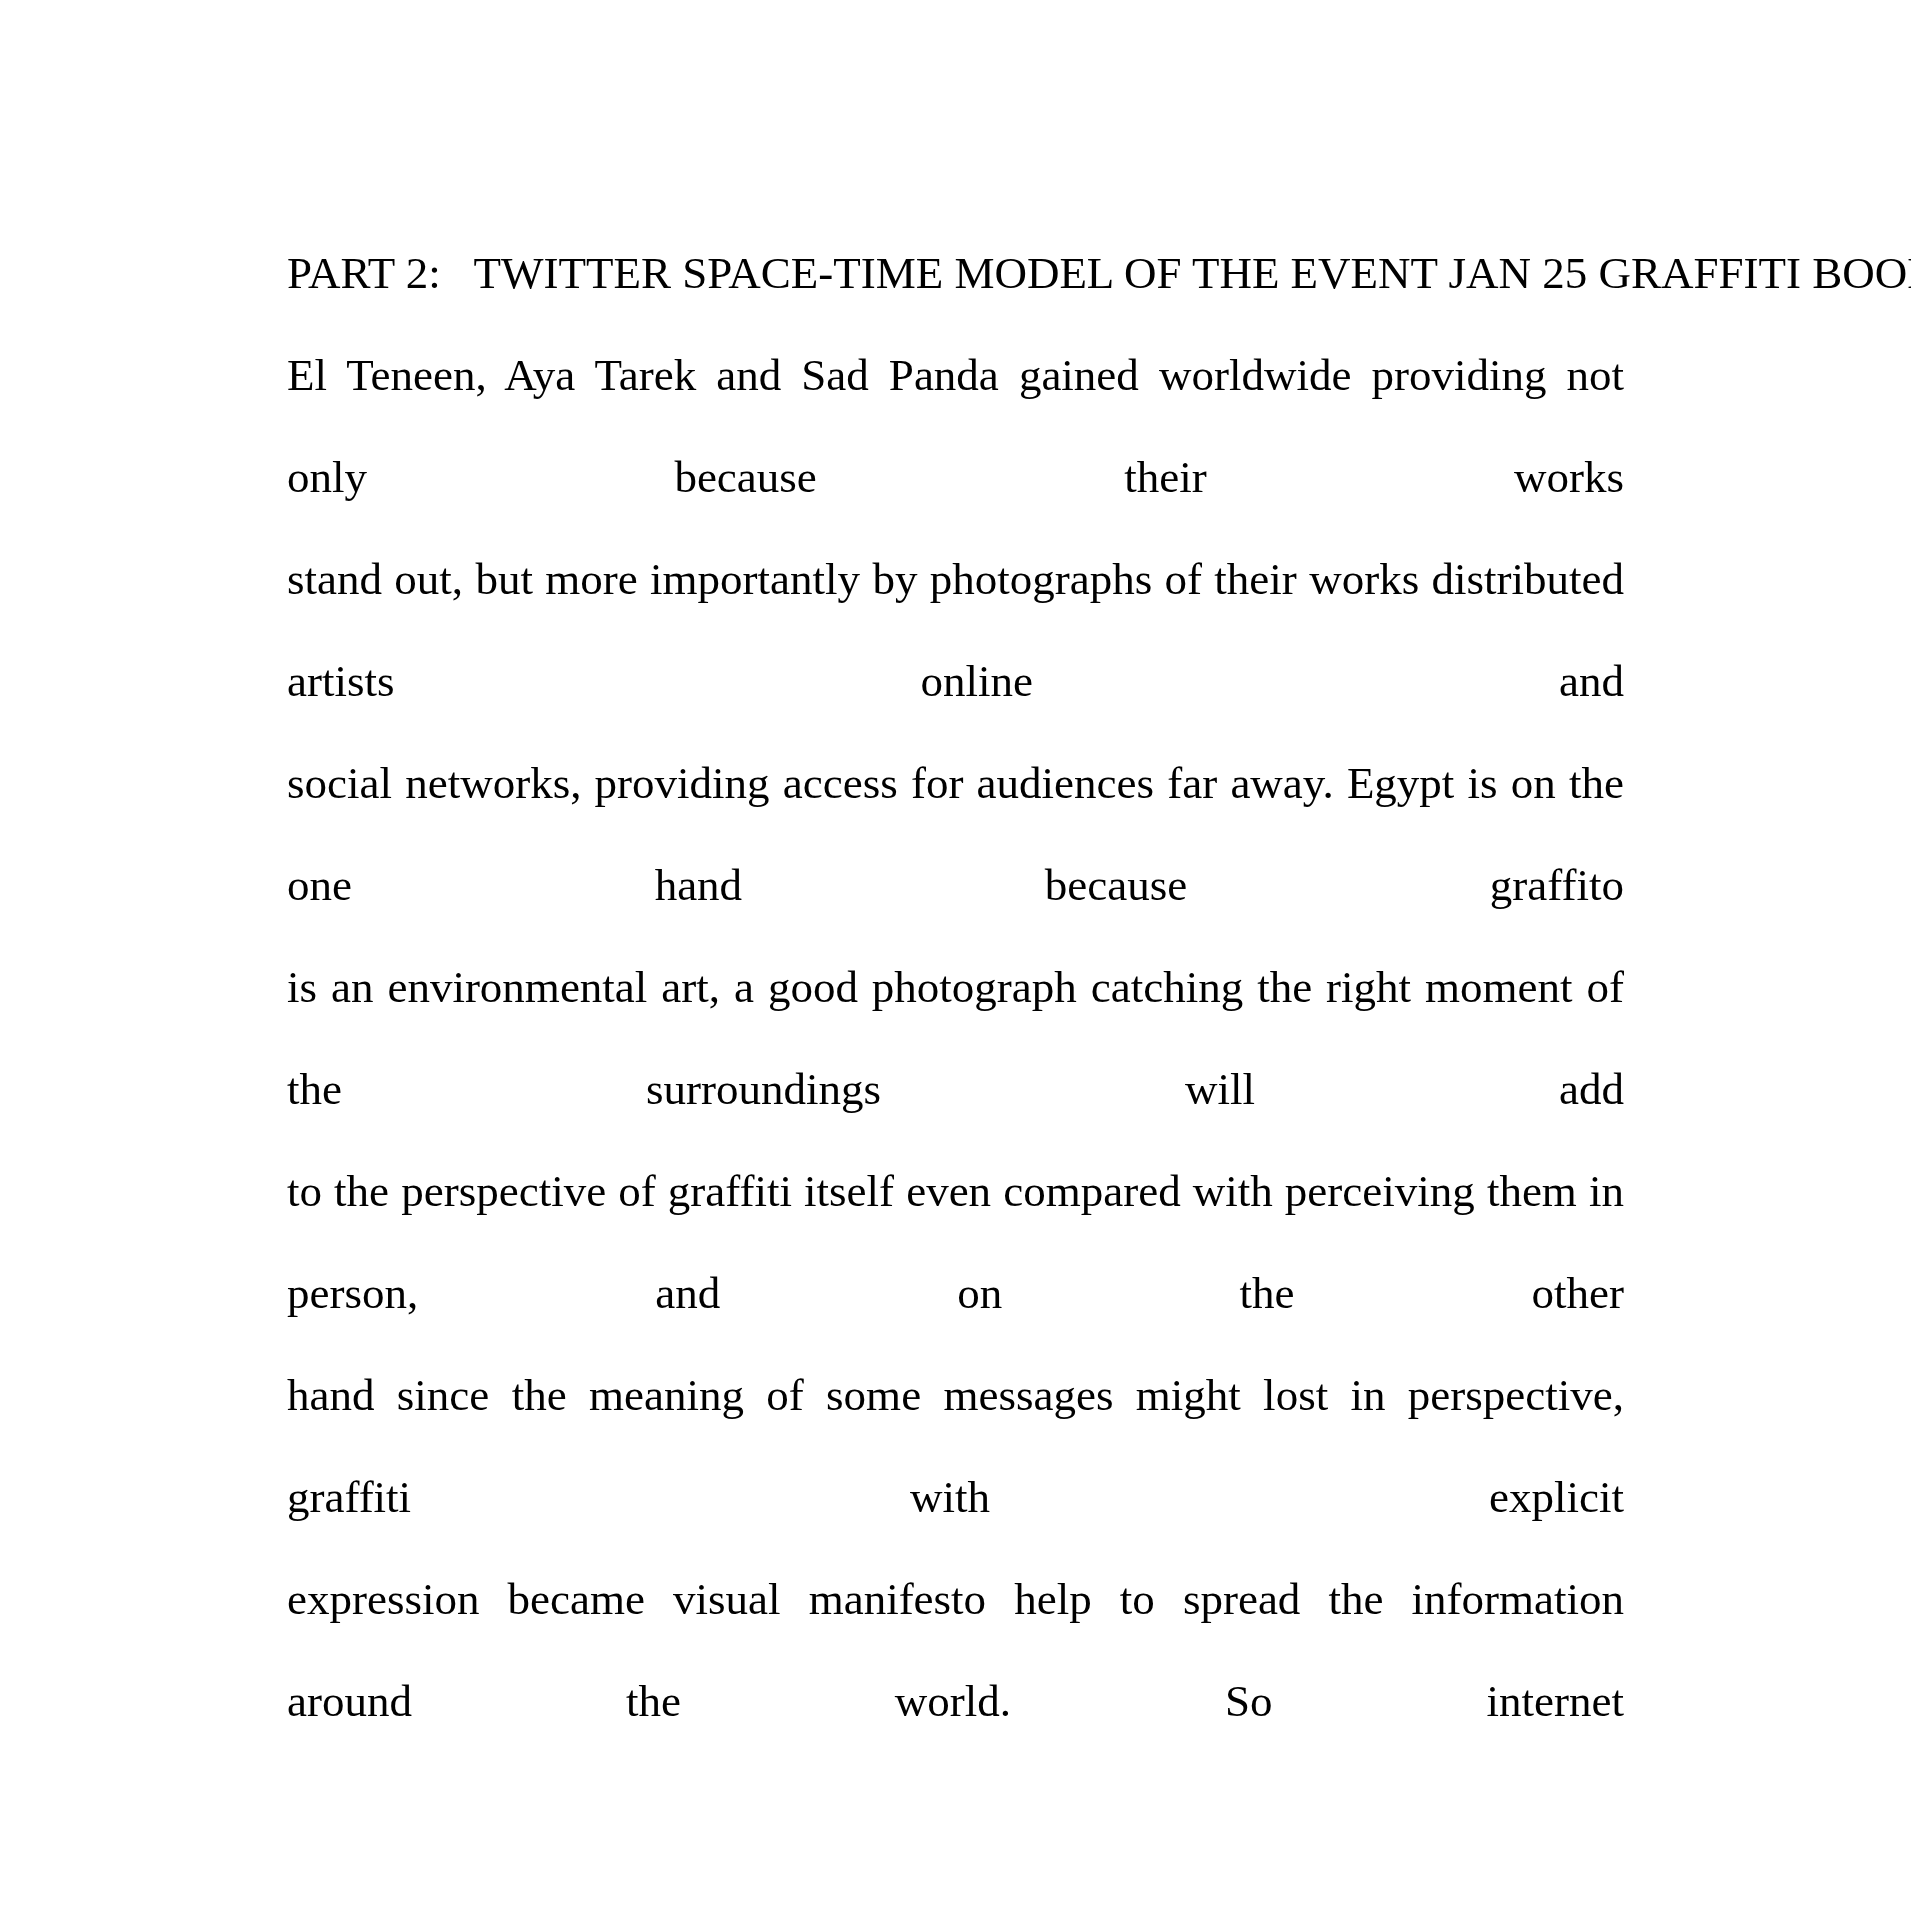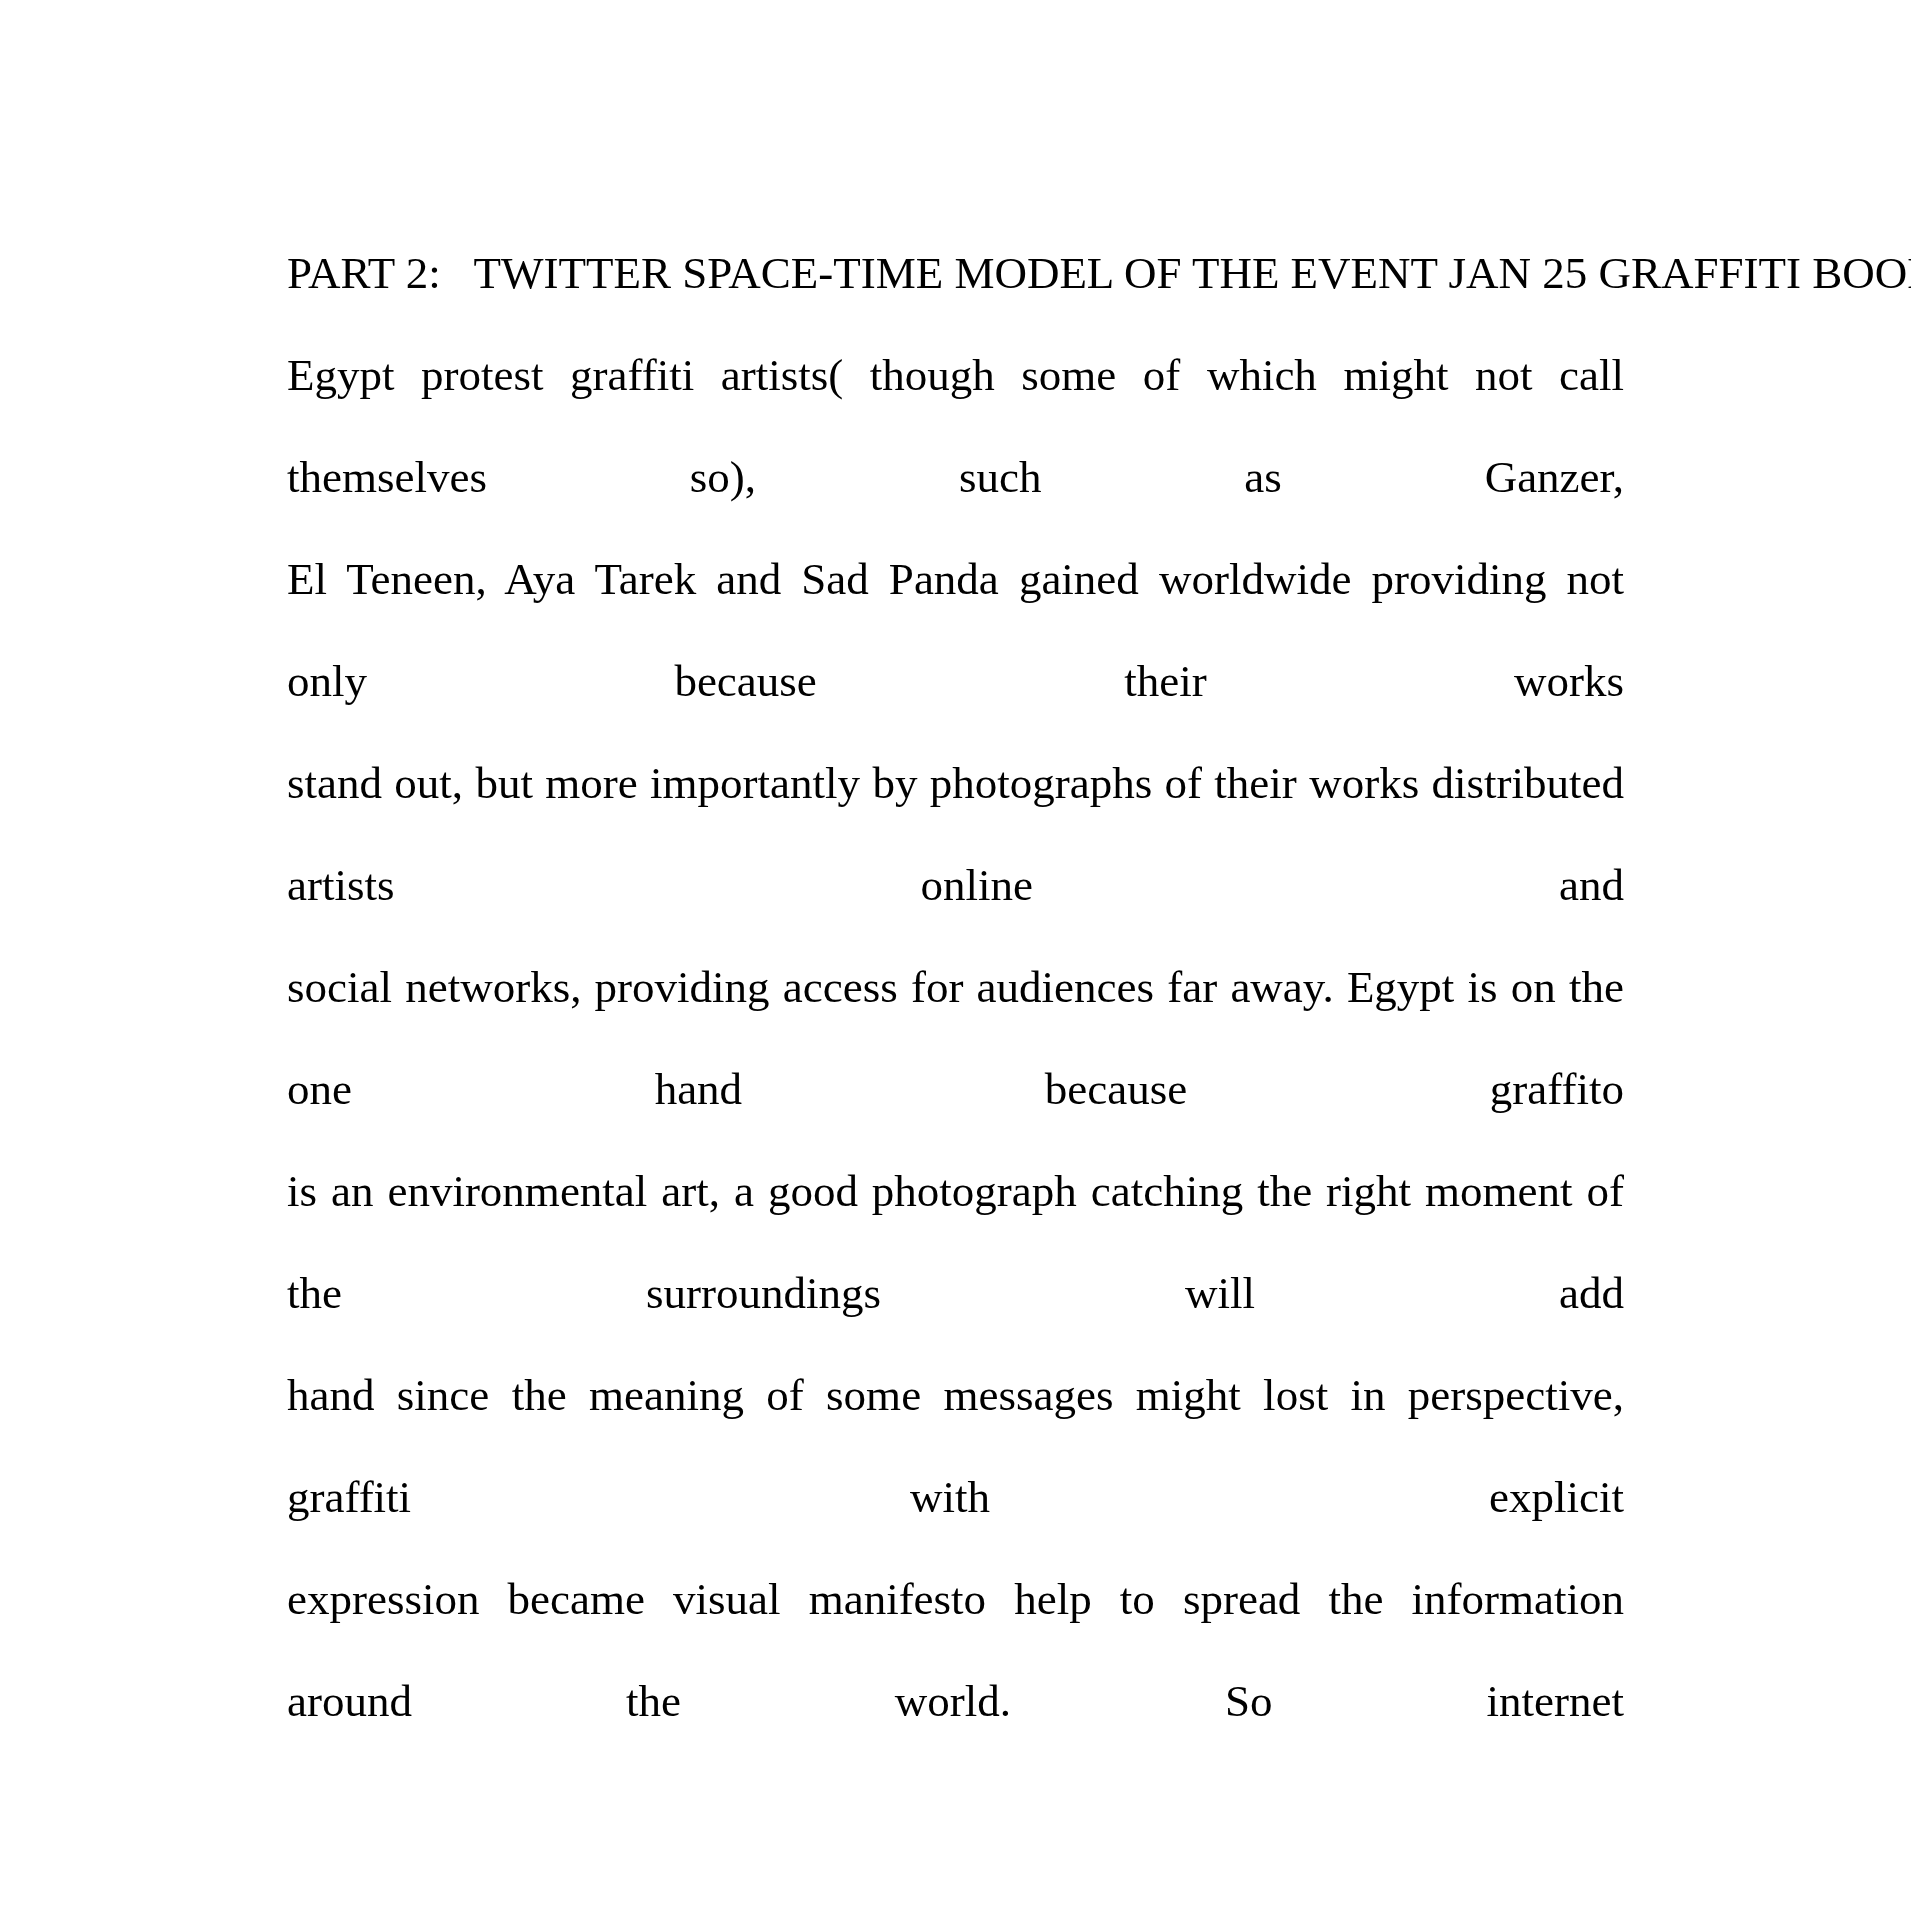--- a/index.html
+++ b/index.html
@@ -44,25 +44,25 @@
   }
 </style>
 </head>
 <body>
 
 <div class="page">
   <div class="content">
     <div class="title-line">PART 2:   TWITTER SPACE-TIME MODEL OF THE EVENT JAN 25 GRAFFITI BOOM</div>
     <div id="paragraphs">
         <div class="para">
-          <div class="line j">Egypt protest graffiti artists( though some of which might not call themselves so), such as Ganzer,</div>
           <div class="line j">El Teneen, Aya Tarek and Sad Panda gained worldwide providing not only because their works</div>
           <div class="line j">stand out, but more importantly by photographs of their works distributed artists online and</div>
           <div class="line j">social networks, providing access for audiences far away. Egypt is on the one hand because graffito</div>
           <div class="line j">is an environmental art, a good photograph catching the right moment of the surroundings will add</div>
+          <div class="line j">to the perspective of graffiti itself even compared with perceiving them in person, and on the other</div>
           <div class="line j">hand since the meaning of some messages might lost in perspective, graffiti with explicit</div>
           <div class="line j">expression became visual manifesto help to spread the information around the world. So internet</div>
         </div>
       </div>
   </div>
 
 </div>
 
 
 </body></html>

